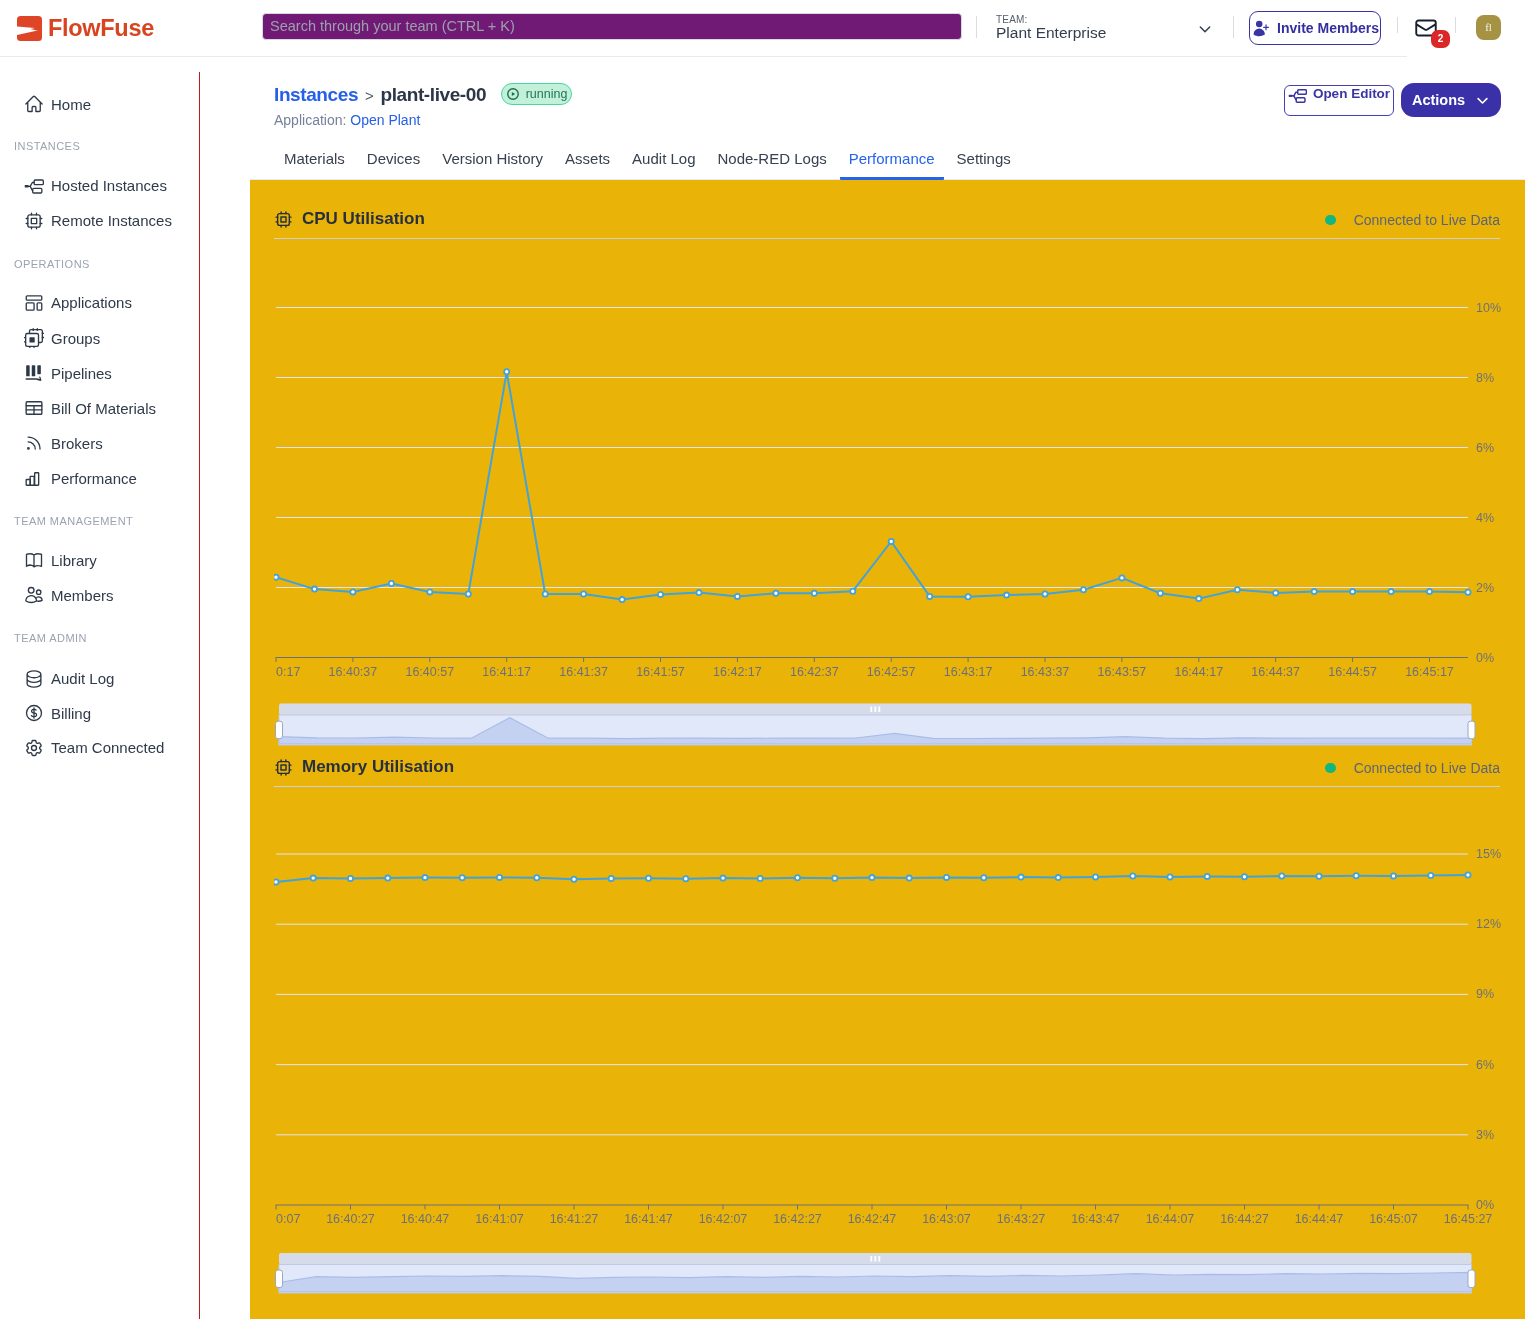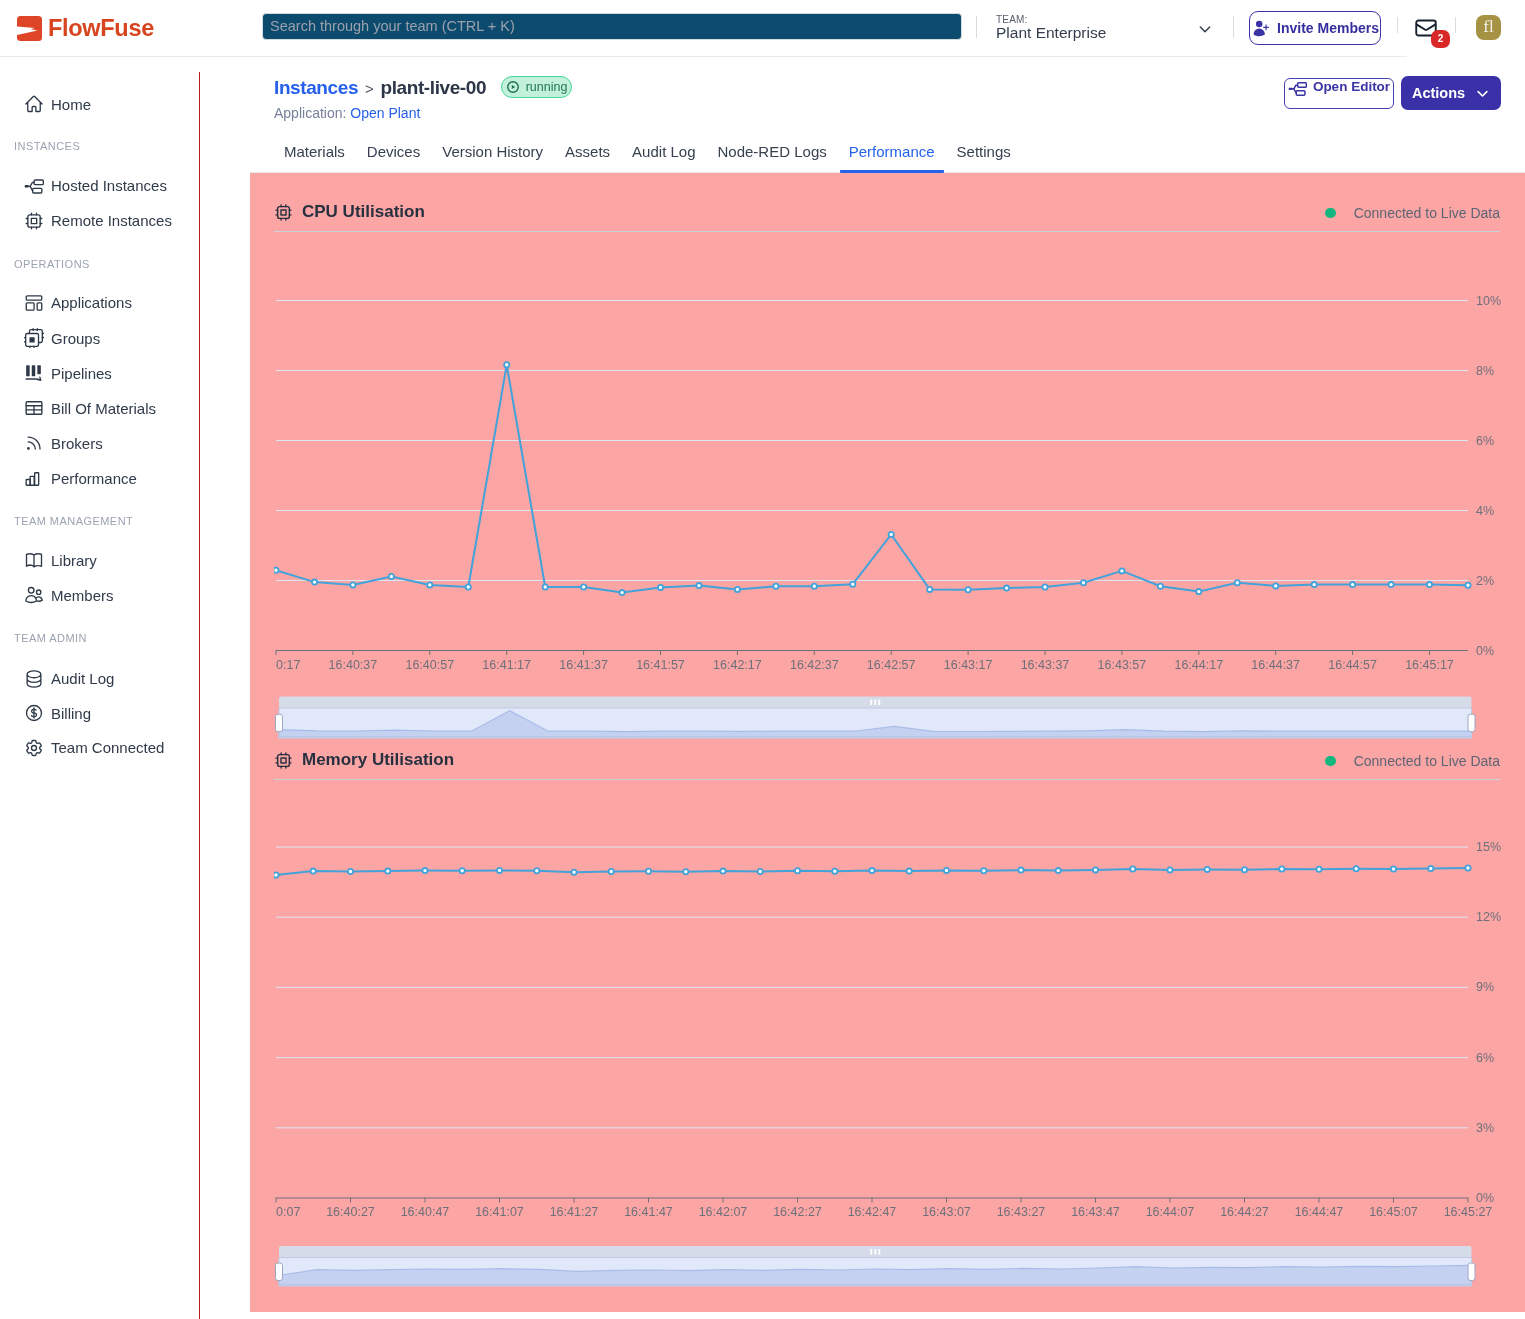--- a/index.html
+++ b/index.html
@@ -3,42 +3,42 @@
 <meta charset="utf-8">
 <style>
 *{margin:0;padding:0;box-sizing:border-box}
 html,body{width:1525px;height:1319px;font-family:"Liberation Sans",sans-serif;background:#fff;overflow:hidden}
 .abs{position:absolute}
 body{position:relative}
 
 #topbar{position:absolute;left:0;top:0;width:1407px;height:57px;background:#fff;border-bottom:1px solid #e8eaed;z-index:5}
 #logo{position:absolute;left:17px;top:15px;display:flex;align-items:center}
 #logoTxt{font-size:23.5px;font-weight:bold;color:#d8441f;margin-left:6px;letter-spacing:-0.3px}
-#search{position:absolute;left:262px;top:13px;width:700px;height:27px;border:1px solid #d6dade;border-radius:4px;background:#0c4a6e;color:#9aa1ac;font-size:14.5px;line-height:25px;padding-left:7px}
+#search{position:absolute;left:262px;top:13px;width:700px;height:27px;border:1px solid #d6dade;border-radius:4px;background:#701a75;color:#9aa1ac;font-size:14.5px;line-height:25px;padding-left:7px}
 .vsep{position:absolute;width:1px;background:#d9dce1}
 #teamlbl{position:absolute;left:996px;top:14px;font-size:10px;color:#555e6b;letter-spacing:0.2px}
 #teamname{position:absolute;left:996px;top:24px;font-size:15.5px;color:#333d4d}
 #invite{position:absolute;left:1249px;top:11px;width:132px;height:34px;border:1.5px solid #3b34a5;border-radius:9px;color:#352e9e;font-size:14px;font-weight:bold;display:flex;align-items:center;justify-content:center;gap:7px;background:#fff}
 #badge{position:absolute;left:1431px;top:30px;width:19px;height:18px;background:#da2828;border-radius:7px;color:#fff;font-size:10px;font-weight:bold;text-align:center;line-height:18px}
-#avatar{position:absolute;left:1476px;top:15px;width:25px;height:25px;background:#a59243;border-radius:8px;color:#f4f2ea;font-size:17px;text-align:center;line-height:24px;font-family:"Liberation Serif",serif}
+#avatar{position:absolute;left:1476px;top:15px;width:25px;height:25px;background:#a59243;border-radius:8px;color:#f4f2ea;font-size:11px;text-align:center;line-height:24px;font-family:"Liberation Serif",serif}
 
 #sidebar{position:absolute;left:0;top:72px;width:200px;height:1262px;background:#fff;border-right:1px solid #b91c1c}
 .sitem{position:absolute;left:24px;display:flex;align-items:center;gap:7px;color:#2f3a4a;font-size:15px;height:24px}
 .shead{position:absolute;left:14px;color:#9ba3b0;font-size:11px;letter-spacing:0.45px}
 
-#main{position:absolute;left:250px;top:50px;width:1275px;height:1262px;background:#fca5a5}
+#main{position:absolute;left:250px;top:57px;width:1275px;height:1262px;background:#eab308}
 #headwhite{position:absolute;left:0;top:0;width:1275px;height:123px;background:#fff;border-bottom:1px solid #e8eaed}
 #crumbs{position:absolute;left:24px;top:27px;font-size:19px;font-weight:bold;color:#2c3647;letter-spacing:-0.4px}
 #crumbs a{color:#2660ea;text-decoration:none}
 #crumbs .sep{color:#4b5563;font-weight:normal;padding:0 7px;font-size:15px}
 #appline{position:absolute;left:24px;top:55px;font-size:14px;color:#76809a}
 #appline a{color:#2660ea;text-decoration:none}
 #runbadge{position:absolute;left:251px;top:26px;width:71px;height:22px;background:#c2f0d8;border:1.5px solid #46d99e;border-radius:12px;color:#20775a;font-size:12.5px;display:flex;align-items:center;justify-content:center;gap:6px}
 #openedit{position:absolute;left:1034px;top:28px;width:110px;height:31px;background:#fff;border:1px solid #4740b3;border-radius:6px;color:#3b34a5;font-size:13.5px;font-weight:bold;display:flex;align-items:flex-start;justify-content:center;gap:6px}
-#actions{position:absolute;left:1151px;top:26px;width:100px;height:34px;background:#3a31a8;border-radius:7px;color:#fff;font-size:14.5px;font-weight:bold;display:flex;align-items:center;justify-content:center;gap:10px}
+#actions{position:absolute;left:1151px;top:26px;width:100px;height:34px;background:#3a31a8;border-radius:13px;color:#fff;font-size:14.5px;font-weight:bold;display:flex;align-items:center;justify-content:center;gap:10px}
 #tabs{position:absolute;left:25px;top:94px;display:flex;font-size:15px;color:#38414f;line-height:16px}
 #tabs .tab{margin-right:4px;padding:0 9px 10px}
 #tabs .active{color:#2563eb;border-bottom:3px solid #2563eb;border-radius:0 0 1px 1px}
 
 .sect-title{position:absolute;display:flex;align-items:center;gap:9px;font-size:17px;font-weight:bold;color:#27303f}
 .live{position:absolute;font-size:14px;color:#5d6574;display:flex;align-items:center;gap:18px}
 .live .dot{width:10.5px;height:10.5px;border-radius:50%;background:#13b67f}
 .sect-line{position:absolute;height:1px;background:#ccd0d7}
 .al{font-size:12.5px;fill:#6E7079;font-family:"Liberation Sans",sans-serif}
 </style>

